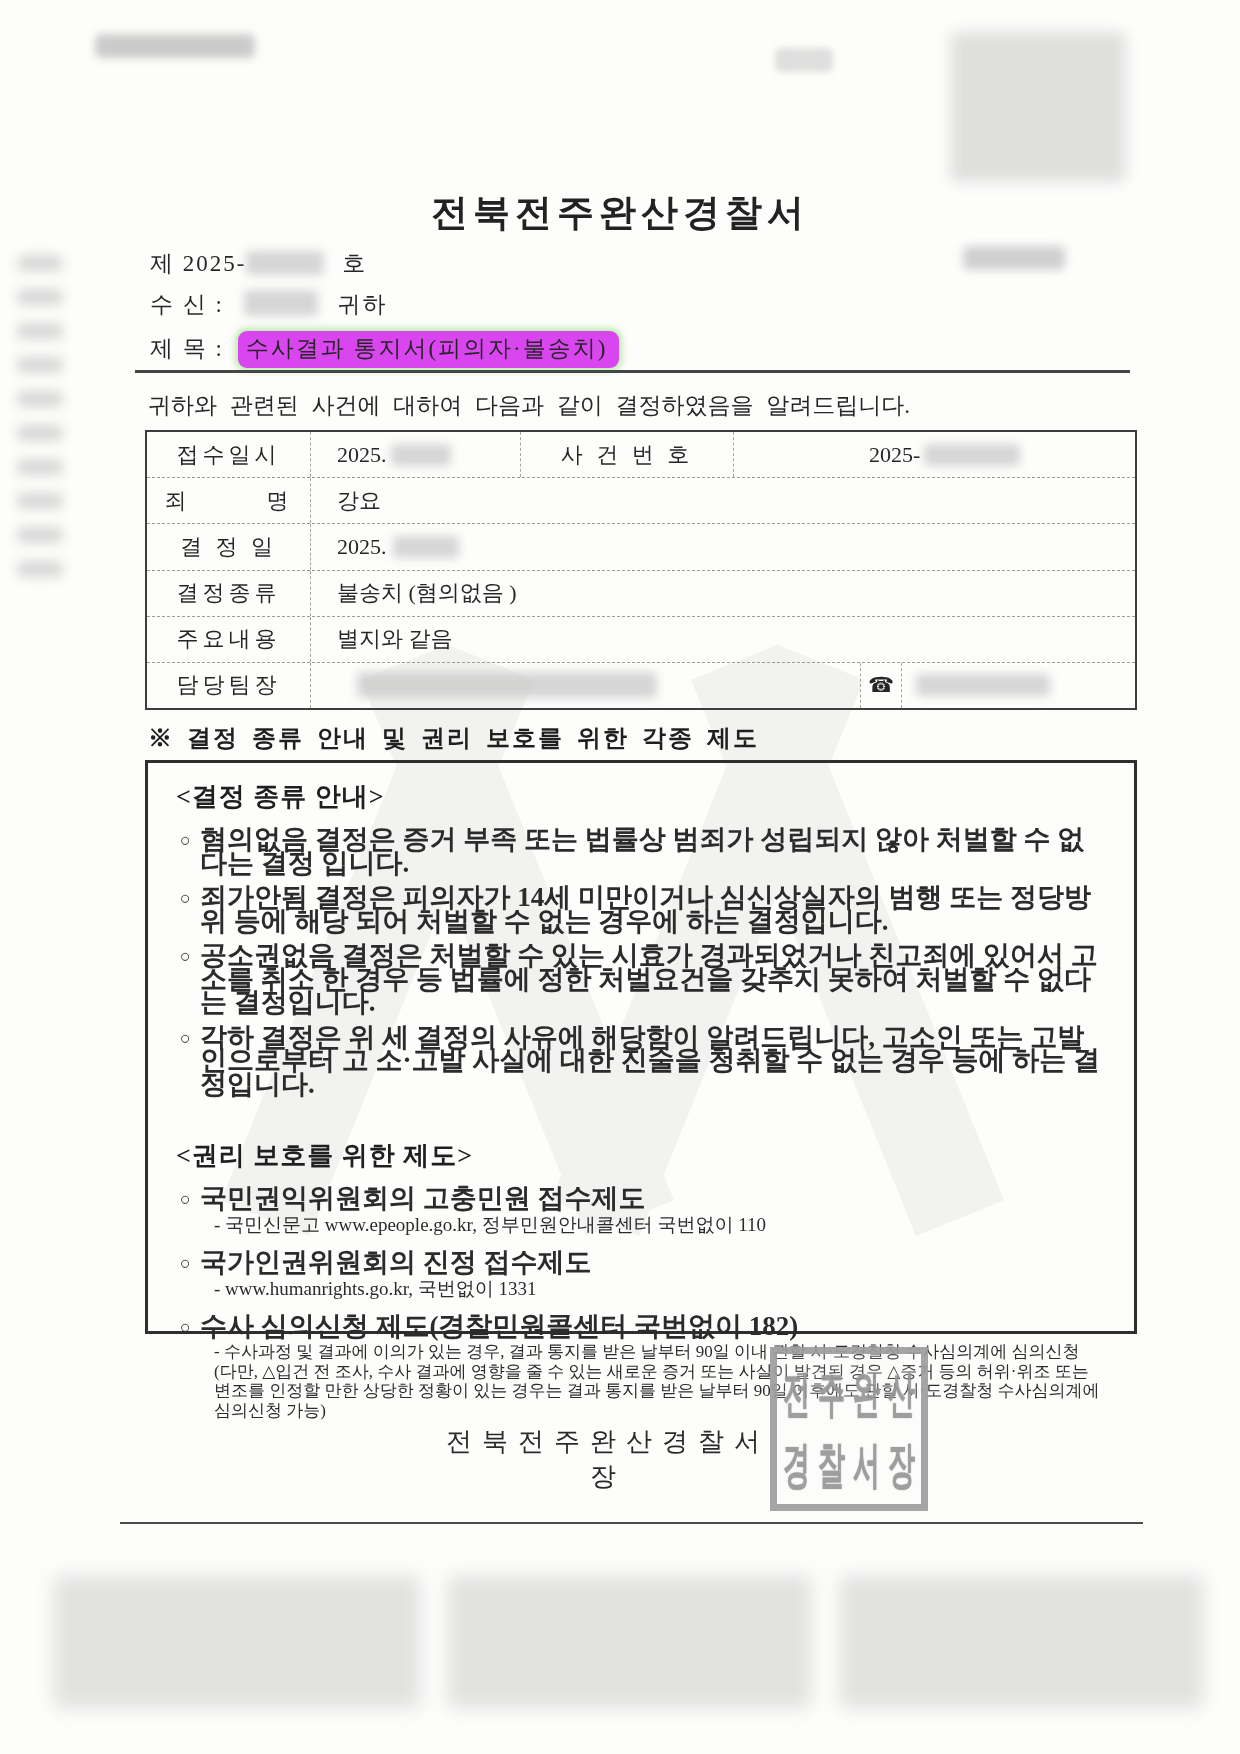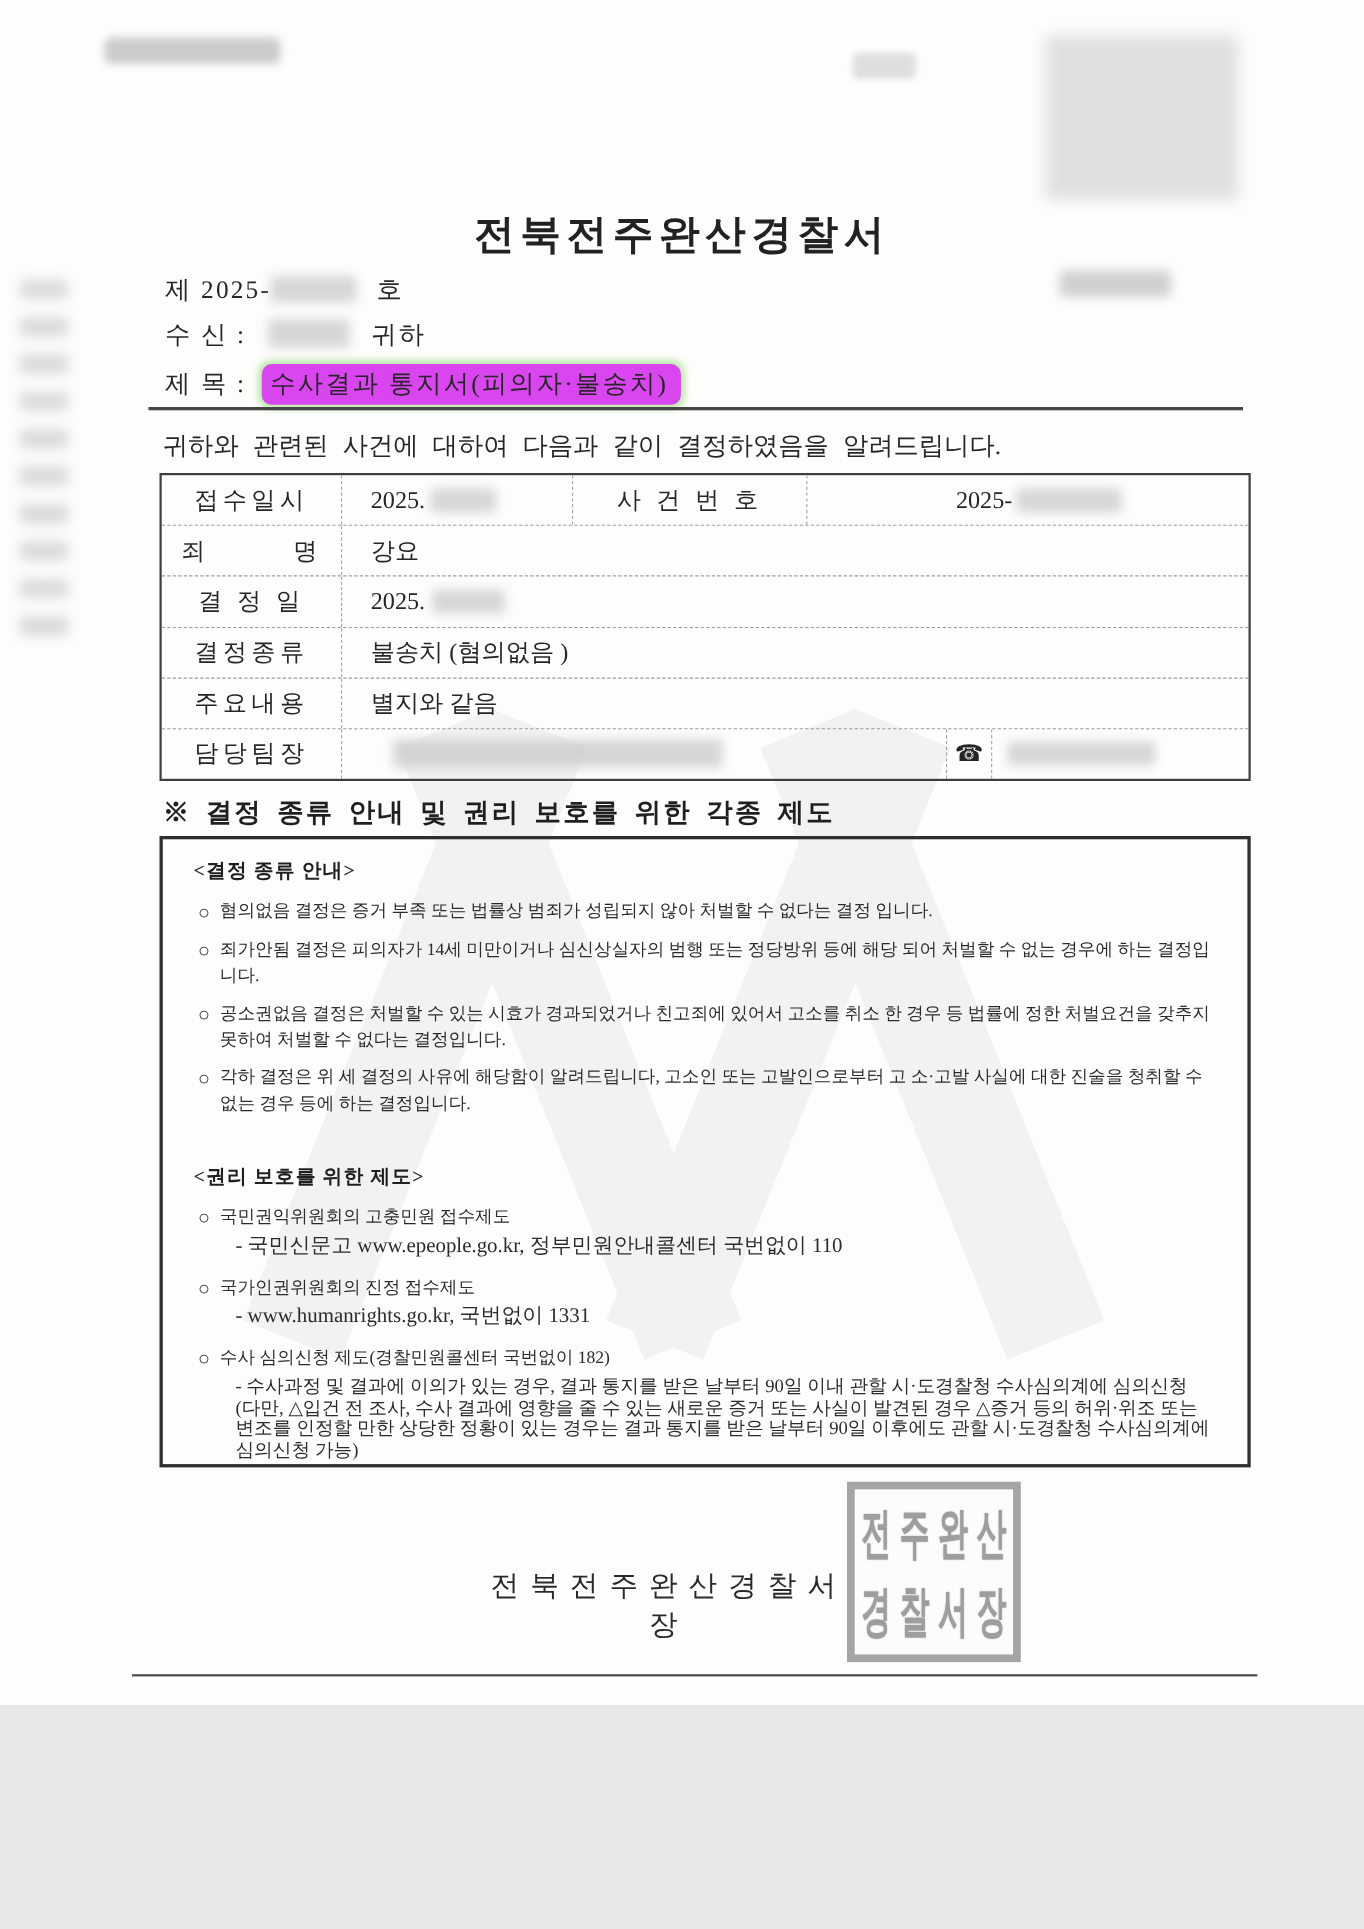--- a/index.html
+++ b/index.html
@@ -1,17 +1,17 @@
 <!DOCTYPE html>
 <html><head>
 <meta charset="utf-8">
 <style>
   html,body{margin:0;padding:0;background:#e8e8e8;}
   .page{
-    position:relative;width:1240px;height:1550px;margin:0 auto;
+    position:relative;width:1240px;height:1754px;margin:0 auto;
     background:#fdfdfc;overflow:hidden;
     font-family:"Liberation Serif","DejaVu Serif",serif;
     color:#2e2e2e;
   }
   
   .wm{position:absolute;background:#f2f2f0;z-index:0;}
   .content{position:relative;z-index:2;}
   
   .blur-art{position:absolute;border-radius:6px;z-index:1;}
   .redact{display:inline-block;background:#c9c9c9;filter:blur(5px);border-radius:3px;vertical-align:-4px;opacity:.75;}
@@ -31,25 +31,25 @@
   .tcell{display:flex;align-items:center;box-sizing:border-box;font-size:22px;color:#262626;}
   .tlabel{width:164px;justify-content:center;letter-spacing:4px;white-space:pre;border-right:1px dashed #a6a6a0;}
   .tval{padding-left:26px;white-space:pre;}
   .vdiv{border-left:1px dashed #a6a6a0;}
   
   .sec-head{position:absolute;left:148px;top:722px;font-size:24px;font-weight:bold;
     letter-spacing:2px;word-spacing:5px;color:#1f1f1f;}
   
   .info-box{position:absolute;left:145px;top:760px;width:992px;height:574px;
     border:3px solid #2f2f2f;box-sizing:border-box;padding:16px 30px 0 26px;}
-  .box-subtitle{font-size:18px;font-weight:bold;color:#1f1f1f;margin:0 0 14px 2px;letter-spacing:1px;}
+  .box-subtitle{font-size:26px;font-weight:bold;color:#1f1f1f;margin:0 0 14px 2px;letter-spacing:1px;}
   .box-subtitle.rights{margin-top:42px;}
   .bullet-item{display:flex;margin:0 0 11px 6px;}
   .bullet-glyph{font-size:18px;line-height:24px;margin-right:9px;color:#2b2b2b;}
-  .bullet-text{font-size:16px;line-height:23.5px;color:#2b2b2b;}
+  .bullet-text{font-size:27px;line-height:23.5px;color:#2b2b2b;font-weight:bold;}
   .rights-item{margin:0 0 15px 6px;}
   .rights-main{display:flex;}
   .rights-sub{font-size:19px;line-height:22px;margin:3px 0 0 34px;color:#2b2b2b;}
   .rights-item.last .rights-sub{font-size:17px;line-height:19.5px;}
   
   .signature{position:absolute;left:432px;top:1424px;width:352px;text-align:center;
     font-size:26px;letter-spacing:10px;color:#2a2a2a;z-index:2;}
   .stamp{position:absolute;left:770px;top:1347px;width:158px;height:164px;
     border:7px solid #9e9e9e;box-sizing:border-box;z-index:3;
     display:grid;grid-template-columns:repeat(4,1fr);grid-template-rows:1fr 1fr;

